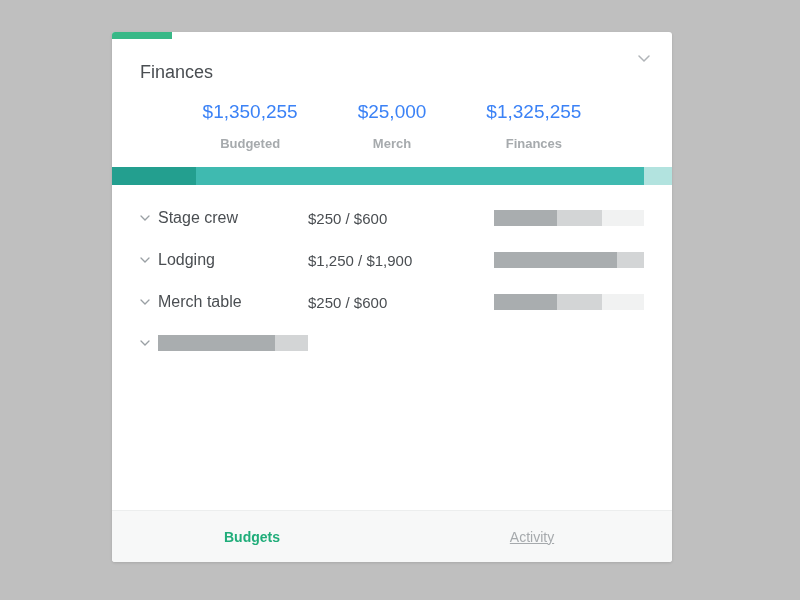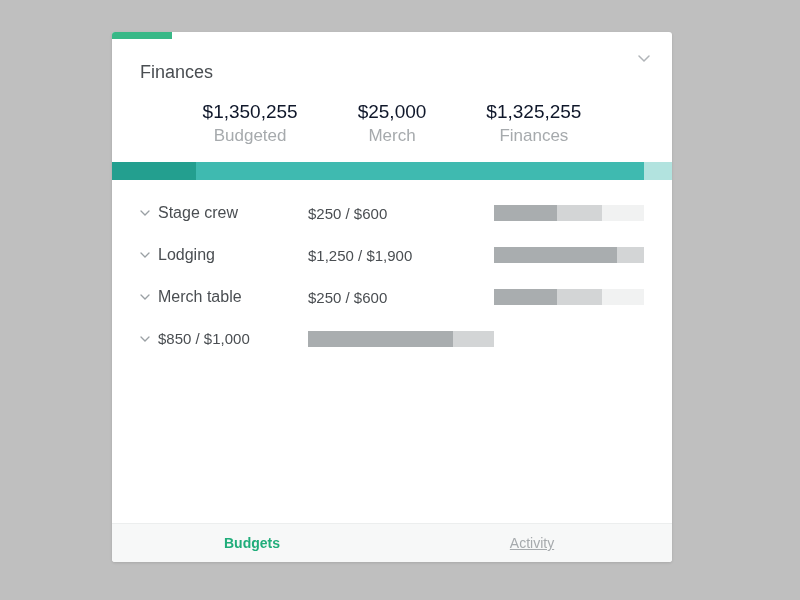--- a/index.html
+++ b/index.html
@@ -47,26 +47,27 @@
     display: flex;
     justify-content: center;
     gap: 60px;
     margin-top: 18px;
     margin-bottom: 16px;
   }
   .summary-col { text-align: center; }
   .summary-val {
     font-size: 19px;
     font-weight: 300;
-    color: #0f172a;
+    color: #3b82f6;
   }
   .summary-label {
-    font-size: 17px;
+    font-size: 13px;
     color: #a6aaad;
-    margin-top: 3px;
+    margin-top: 13px;
+    font-weight: bold;
   }
   .progress-strip {
     display: flex;
     height: 18px;
     width: 100%;
   }
   .progress-strip > div { height: 100%; }
   .list {
     padding: 12px 28px 0 28px;
     flex: 1;
@@ -106,21 +107,21 @@
   .mini-bar .seg1 {
     position: absolute; left:0; top:0; bottom:0;
     background: #a9adaf;
   }
   .mini-bar .seg2 {
     position: absolute; top:0; bottom:0;
     background: #d3d5d6;
   }
   .tabs {
     display: flex;
-    height: 39px;
+    height: 52px;
     background: #f7f8f8;
     border-top: 1px solid #eceeee;
     border-radius: 0 0 3px 3px;
   }
   .tab {
     flex: 1;
     display: flex;
     align-items: center;
     justify-content: center;
     font-size: 14px;
@@ -198,21 +199,20 @@
         <div class="row-amount">$250 / $600</div>
         <div class="mini-bar">
           <div class="seg1" style="width: 42%;"></div>
           <div class="seg2" style="left: 42%; width: 30%;"></div>
         </div>
       </div>
       <div class="row">
         <div class="row-chevron"><svg width="10" height="7" viewBox="0 0 10 7">
             <path d="M1 1 L5 5 L9 1" stroke="#9aa0a4" stroke-width="1.3" fill="none" stroke-linecap="round"></path>
           </svg></div>
-        <div class="row-amount">$850 / $1,000</div>
         <div class="mini-bar">
           <div class="seg1" style="width: 78%;"></div>
           <div class="seg2" style="left: 78%; width: 22%;"></div>
         </div>
       </div>
     </div>
 
   <div class="tabs">
     <div class="tab active">Budgets</div>
     <div class="tab inactive">Activity</div>

